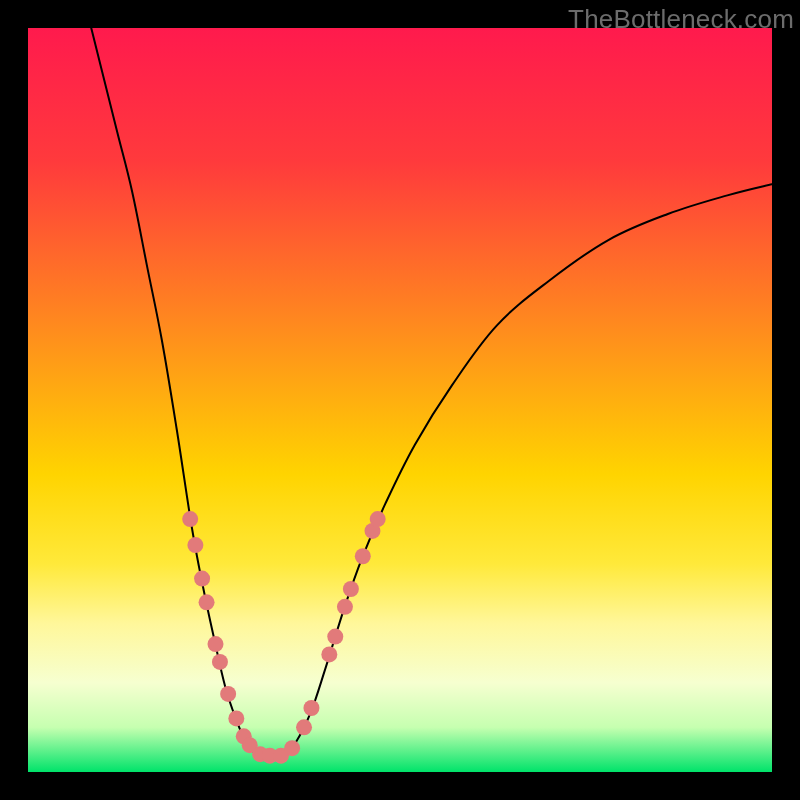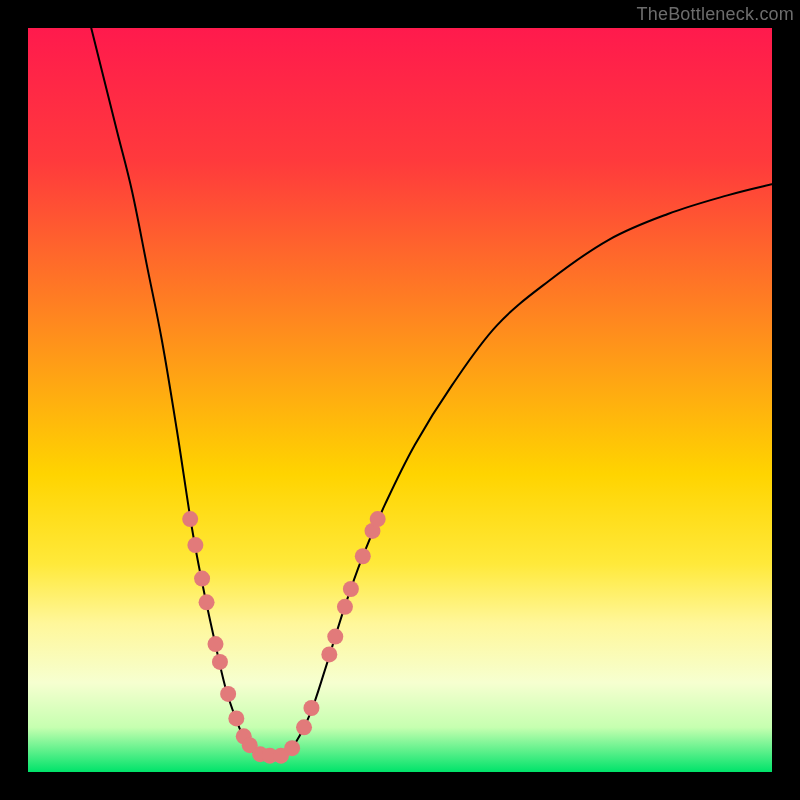--- a/index.html
+++ b/index.html
@@ -24,21 +24,21 @@
     left: 0;
     top: 0;
     width: 744px;
     height: 744px;
   }
   .watermark {
     position: absolute;
     top: 4px;
     right: 6px;
     color: #6c6c6c;
-    font-size: 18px;
+    font-size: 26px;
     font-weight: 500;
     letter-spacing: 0.2px;
     user-select: none;
   }
   svg {
     display: block;
   }
 </style>
 </head>
 <body>

